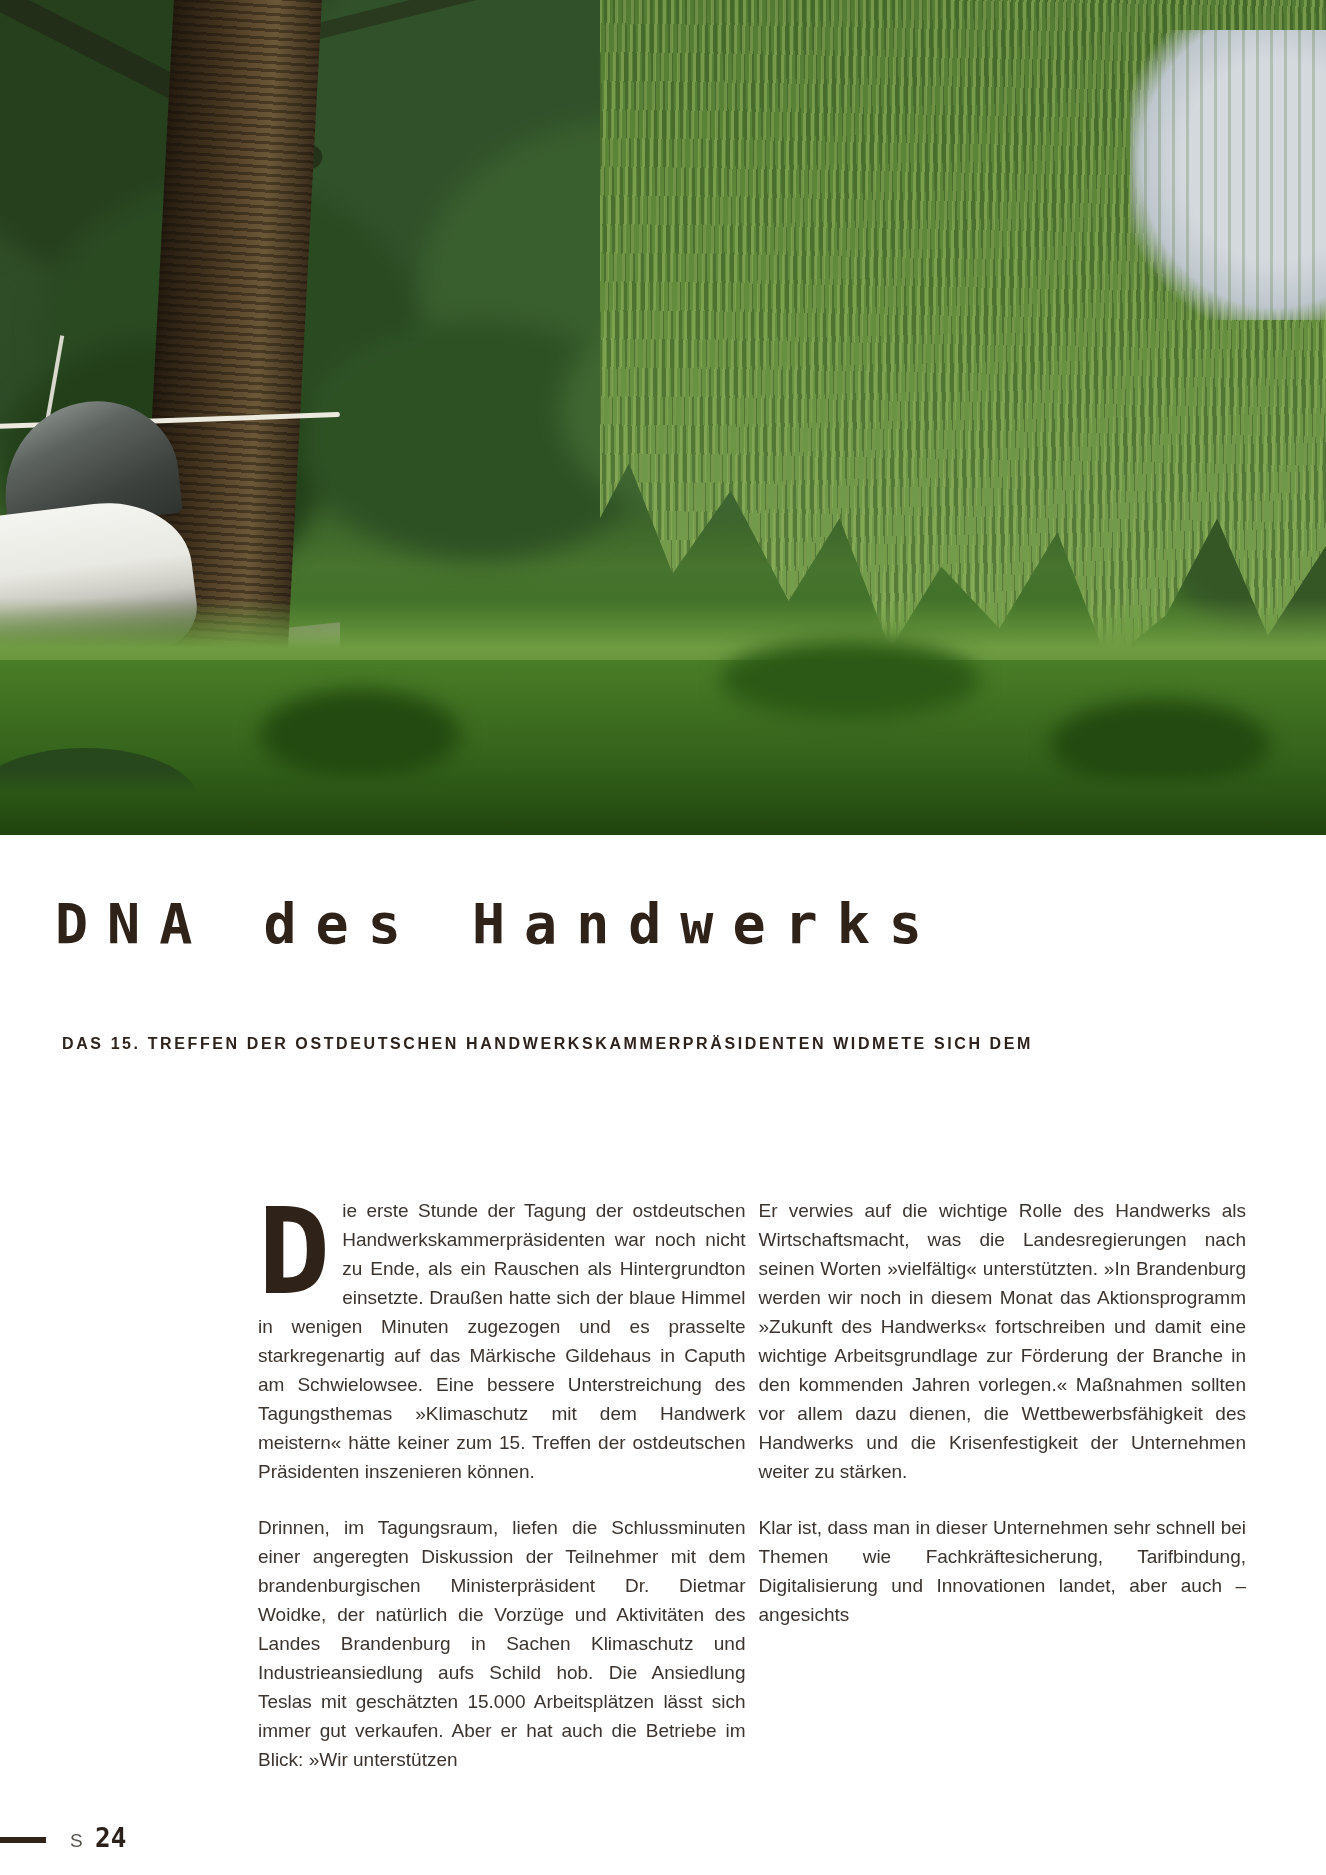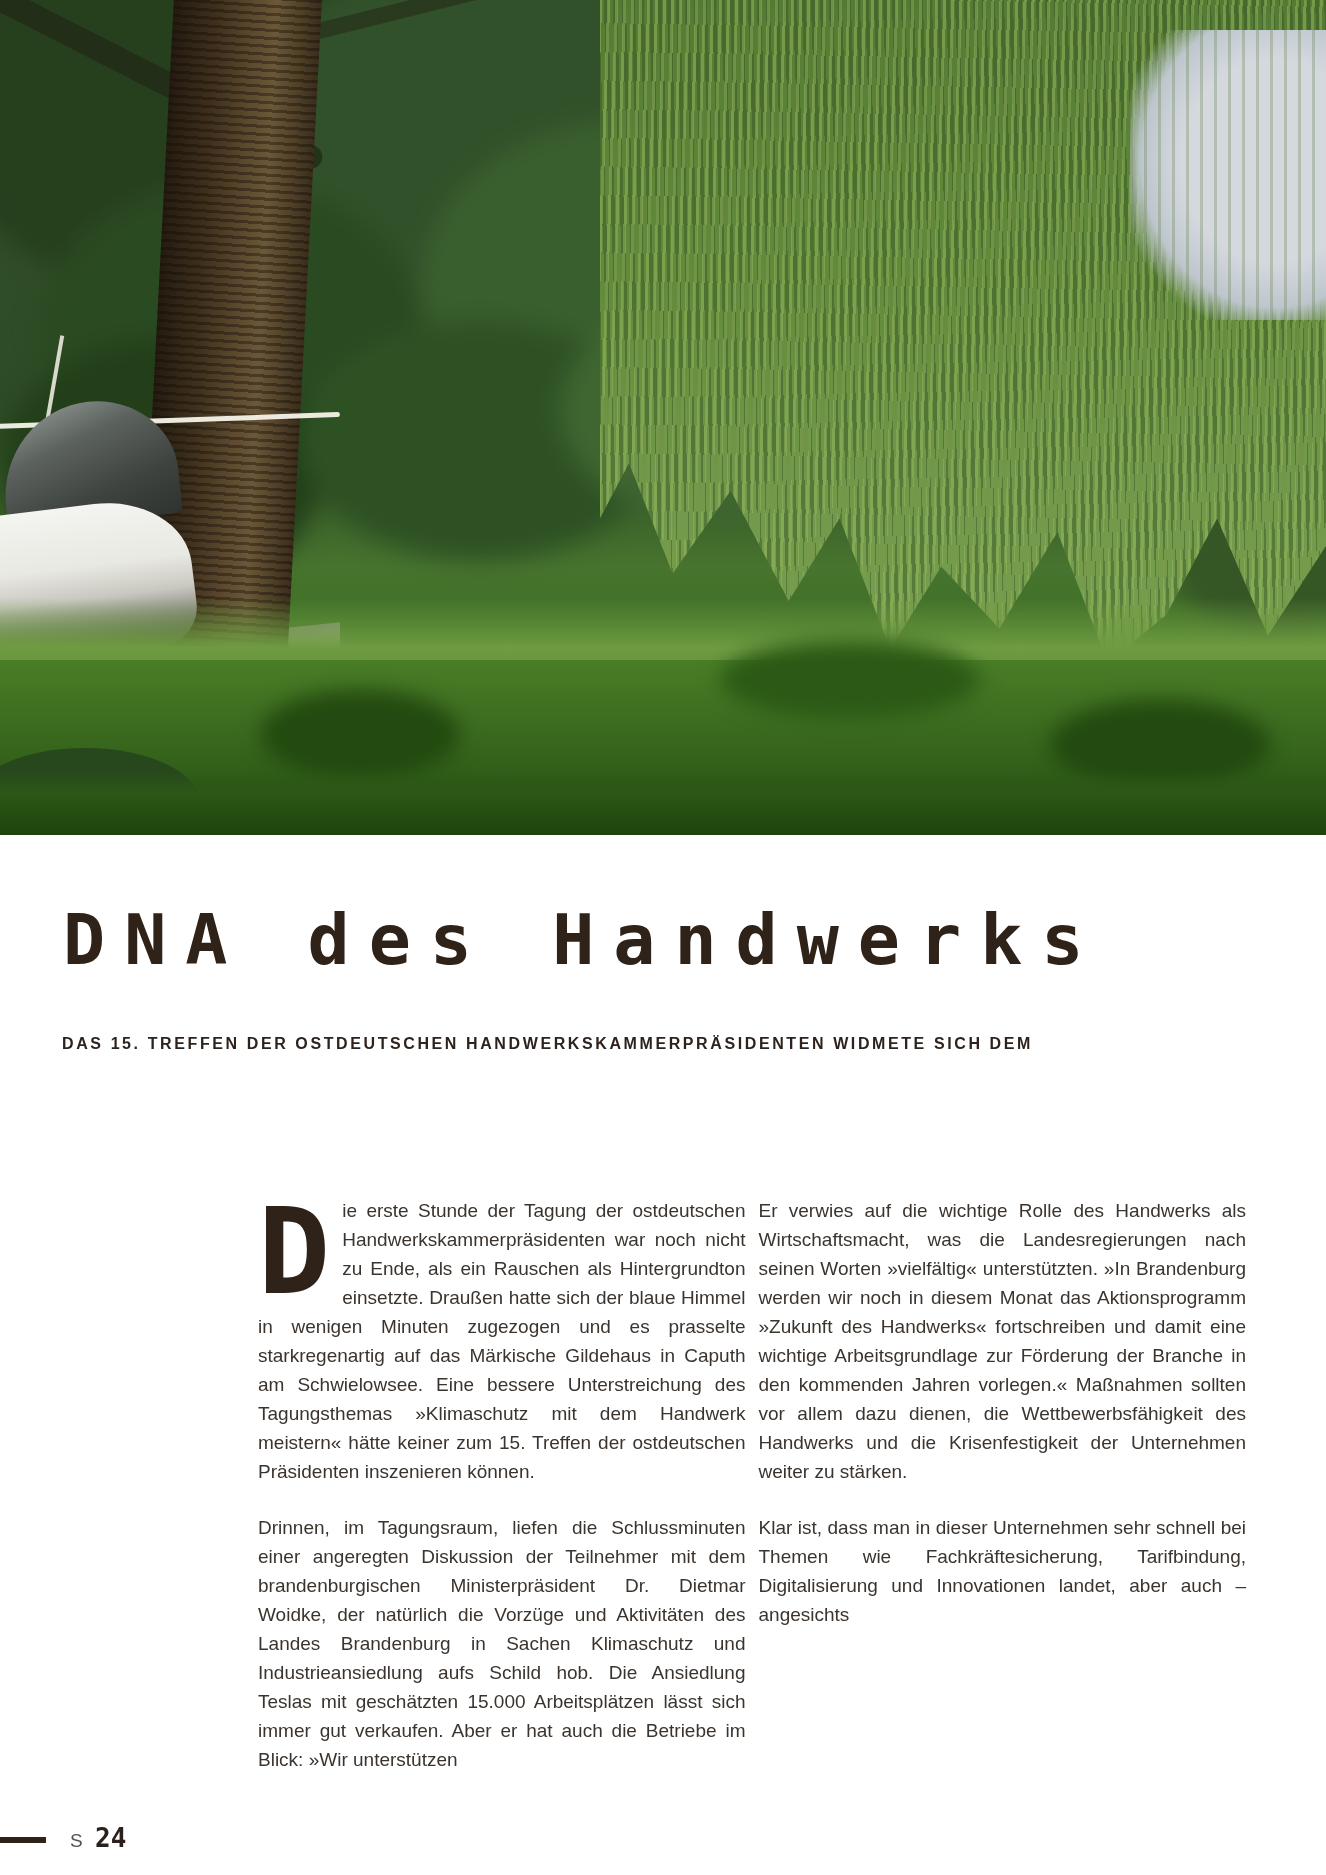--- a/index.html
+++ b/index.html
@@ -46,22 +46,22 @@
     background:linear-gradient(180deg,rgba(122,162,74,0) 0,#6f9c42 40%,#4f7f2a 100%);}
   .grass-main{left:0;top:660px;width:1326px;height:175px;z-index:3;
     background:linear-gradient(180deg,#4a7d27,#2f5c18 70%,#234a10 100%);}
   .grassblobs{inset:0;filter:blur(10px);z-index:4;}
   .grassblobs div{border-radius:50%;}
   .bush{left:-30px;top:748px;width:230px;height:110px;background:#27481c;border-radius:50% 50% 0 0;z-index:5;}
   .grass-front{left:0;top:770px;width:1326px;height:65px;z-index:6;
     background:linear-gradient(180deg,rgba(47,92,24,0) 0,#2c5716 35%,#1f430d 100%);}
 
   
-  .headline{position:absolute;left:55px;top:896px;margin:8px;
-    font-family:"DejaVu Sans Mono",monospace;font-weight:700;font-size:70px;line-height:1.05;
+  .headline{position:absolute;left:55px;top:896px;margin:0;
+    font-family:"DejaVu Sans Mono",monospace;font-weight:700;font-size:55px;line-height:1.05;
     letter-spacing:19px;color:#2f2219;white-space:nowrap;}
   .standfirst{position:absolute;left:62px;top:1016px;width:1180px;}
   .sf-line{font-weight:700;font-size:16px;line-height:56px;letter-spacing:2.6px;color:#2e231c;}
   .columns{position:absolute;left:258px;top:1196px;width:988px;display:flex;gap:13px;}
   .col{flex:1;min-width:0;}
   .para{margin:0 0 27px 0;font-size:19px;line-height:29px;color:#3b342e;
     text-align:justify;}
   .dropcap{float:left;font-family:"DejaVu Sans Mono",monospace;font-weight:700;
     font-size:120px;line-height:96px;color:#2f2219;margin:8px 12px 0 0;}
 

